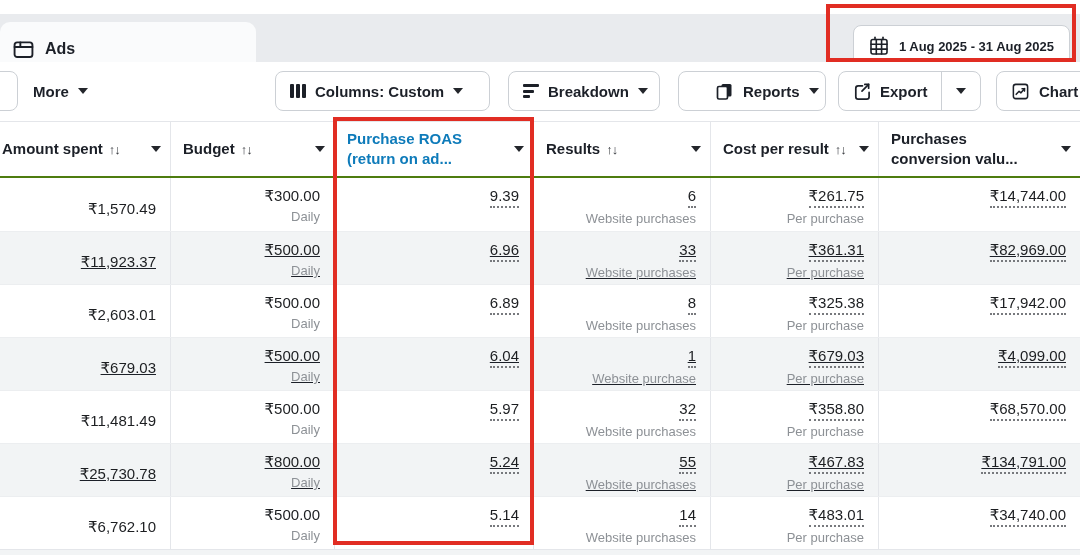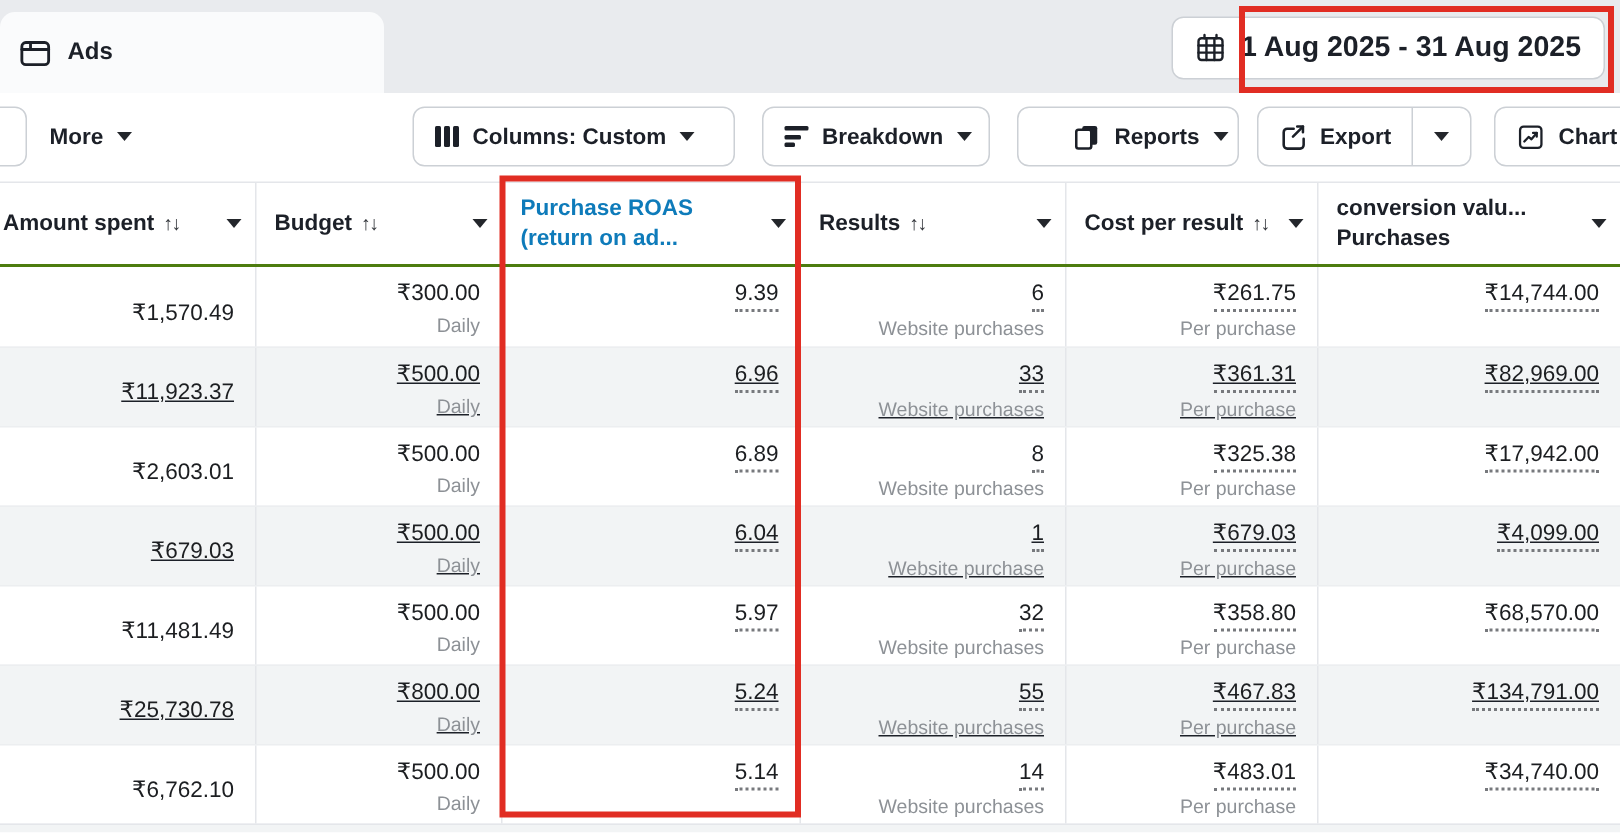--- a/index.html
+++ b/index.html
@@ -2,30 +2,30 @@
 <html style="--red: #e12d23; --blue: #0e7bba;"><head>
 <meta charset="utf-8">
 <style>
   :root{ --red:#e12d23; --blue:#0e7bba; }
   html,body{margin:0;padding:0;background:#fff;}
   .screen{
     position:relative;width:1080px;height:555px;overflow:hidden;background:#fff;
     font-family:"Liberation Sans","DejaVu Sans",sans-serif;color:#1c2028;
   }
   
-  .topbar{position:absolute;top:0;left:0;width:1080px;height:72px;background:#e9ebee;}
+  .topbar{position:absolute;top:14px;left:0;width:1080px;height:72px;background:#e9ebee;}
   .tab-ads{
     position:absolute;left:0;top:8px;width:256px;height:54px;background:#fafbfc;
     border-radius:10px 10px 0 0;display:flex;align-items:center;gap:11px;padding-left:13px;box-sizing:border-box;
   }
   .tab-ads .label{font-size:16px;font-weight:700;}
   .date-btn{
     position:absolute;right:10px;top:11px;height:42px;background:#fff;border:1px solid #ccd0d5;
     border-radius:8px;display:flex;align-items:center;gap:10px;padding:0 15px;
-    font-size:19px;font-weight:700;box-sizing:border-box;
+    font-size:13px;font-weight:700;box-sizing:border-box;
   }
   .ann{position:absolute;border:4px solid var(--red);box-sizing:border-box;z-index:6;pointer-events:none;}
   .ann-date{left:826px;top:4px;width:250px;height:58px;}
   .ann-col{left:333px;top:117px;width:201px;height:428px;}
   
   .toolbar{position:absolute;top:62px;left:0;width:1080px;height:59px;background:#fff;}
   .btn{
     position:absolute;top:9px;height:40px;border:1px solid #ccd0d5;border-radius:8px;background:#fff;
     display:flex;align-items:center;gap:9px;padding:0 14px;font-size:15px;font-weight:600;
     color:#1c2028;box-sizing:border-box;white-space:nowrap;
@@ -185,22 +185,22 @@
     </div>
     <div class="th w4">
       <span><span>Results</span><span class="arrows">↑↓</span></span>
       <span class="caret"></span>
     </div>
     <div class="th w5">
       <span><span>Cost per result</span><span class="arrows">↑↓</span></span>
       <span class="caret"></span>
     </div>
     <div class="th w6">
+      <span>Purchases</span>
       <span>conversion valu...</span>
-      <span>Purchases</span>
       <span class="caret"></span>
     </div>
   </div>
 
   <div class="tbody">
   <div class="row">
     <div class="cell w1">
       <span class="val">₹1,570.49</span>
     </div>
     <div class="cell w2">

